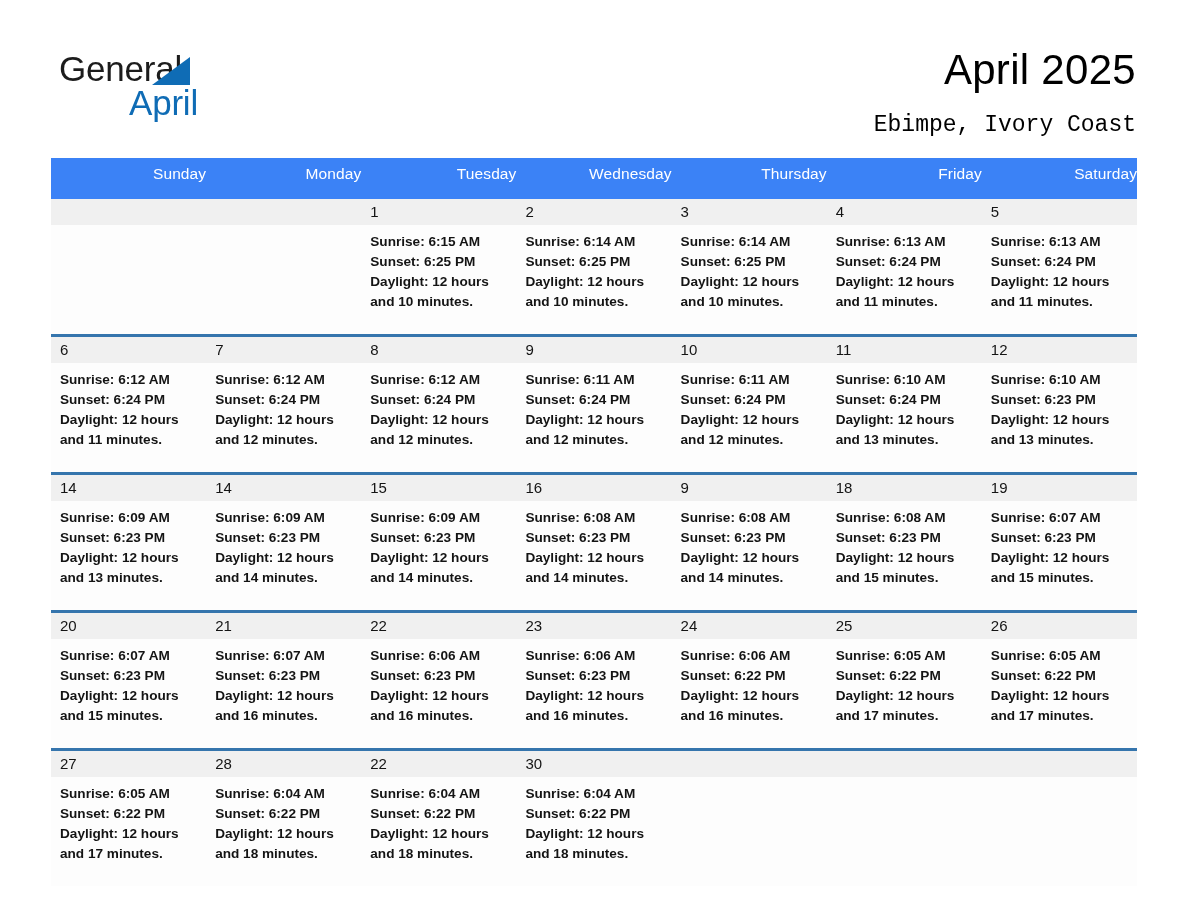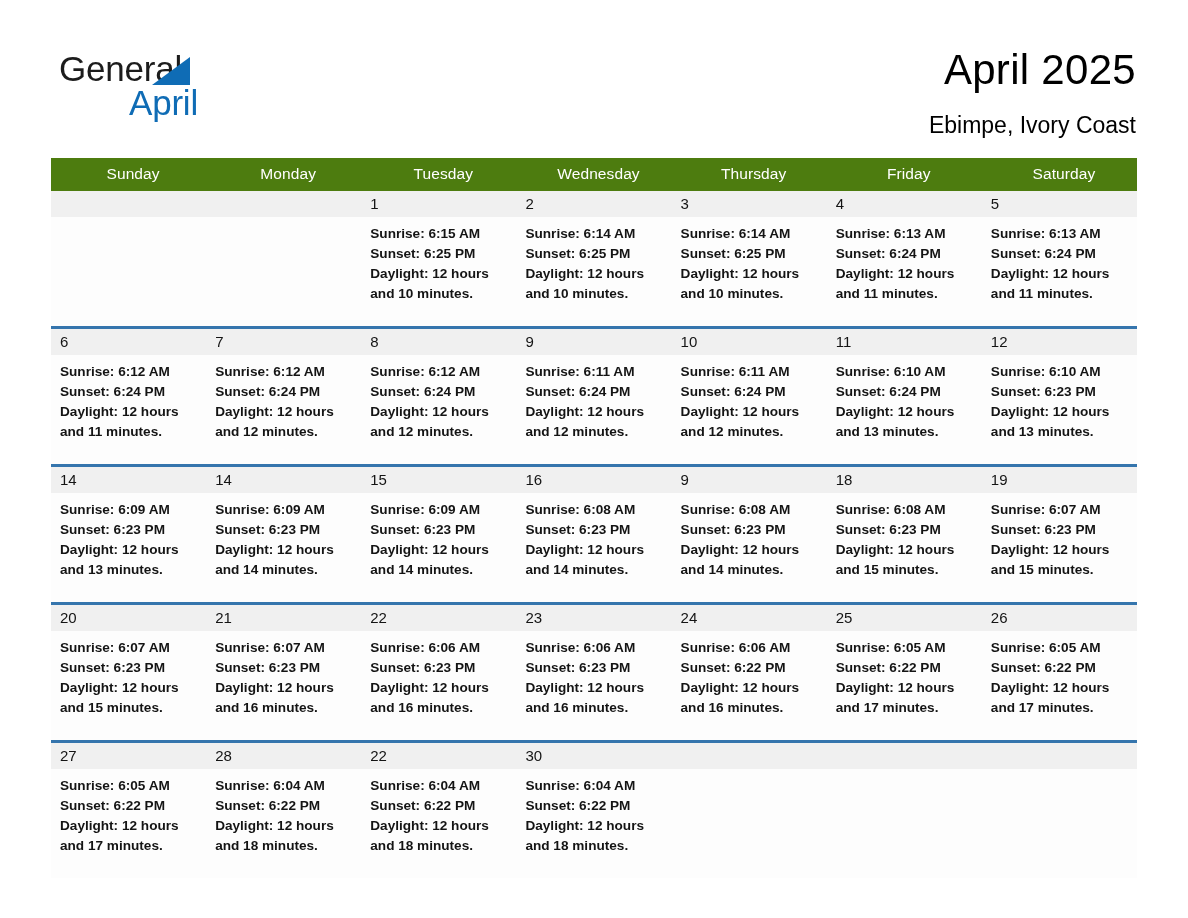--- a/index.html
+++ b/index.html
@@ -82,41 +82,42 @@
     margin: 0;
     letter-spacing: 0.3px;
     text-align: right;
   }
   .cal-subtitle {
     font-size: 23px;
     line-height: 30px;
     color: #000000;
     margin: 14px 0 0 0;
     font-weight: normal;
+    font-family: Liberation Mono, monospace;
   }
 
   
   .calendar {
     position: absolute;
     left: 51px;
     top: 158px;
     width: 1086px;
     border-collapse: collapse;
     table-layout: fixed;
   }
 
   .calendar col { width: 155.14px; }
 
   thead th {
-    background: #4d7c0f;
+    background: #3b82f6;
     color: #ffffff;
     font-size: 15.5px;
     font-weight: normal;
-    text-align: center;
-    padding: 7px 0 8px 9px;
+    text-align: right;
+    padding: 7px 0 16px 9px;
     height: 16px;
     vertical-align: middle;
     letter-spacing: 0.1px;
   }
 
   tbody tr.week-row {
     border-top: 3px solid #3575ad;
   }
   tbody tr.week-row:first-child {
     border-top: none;

